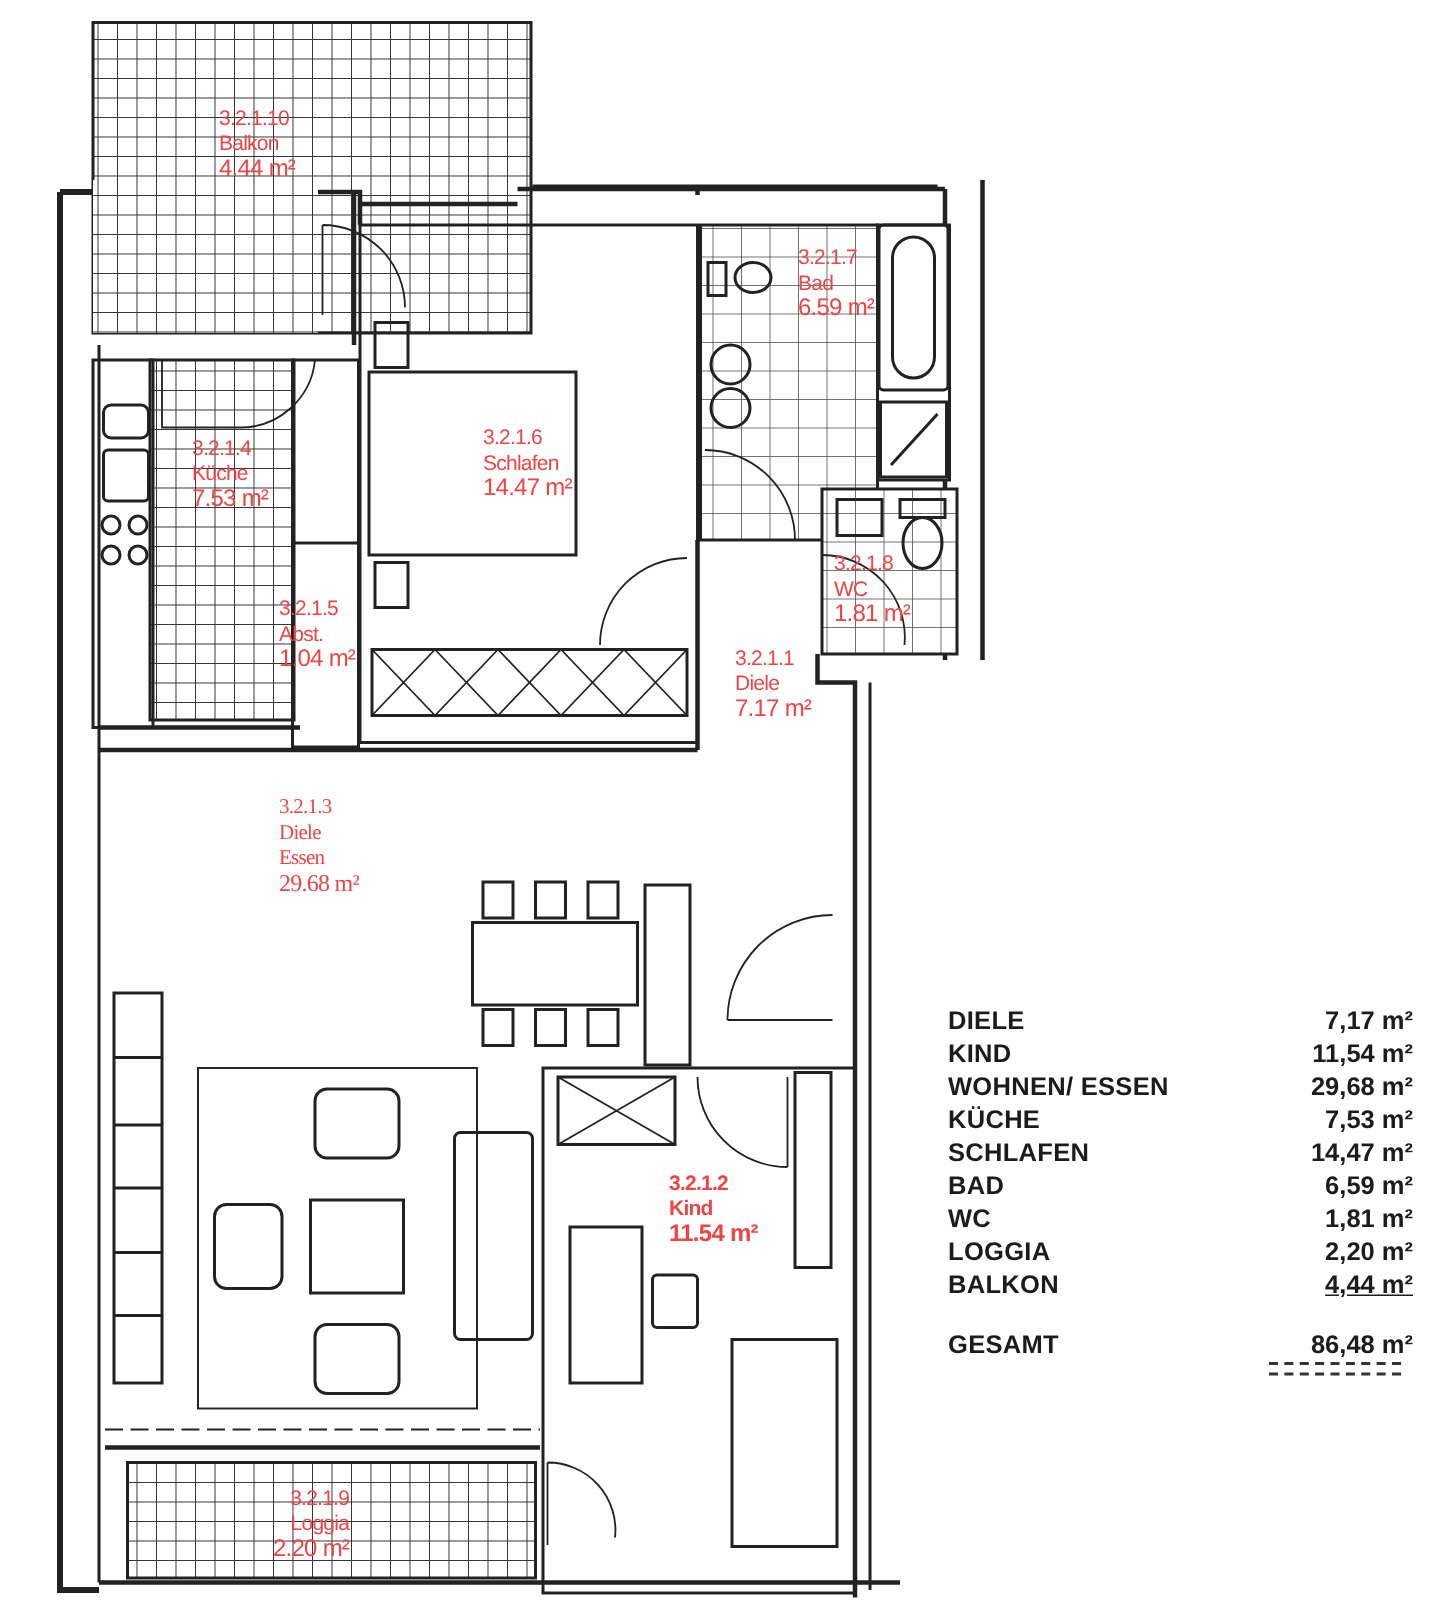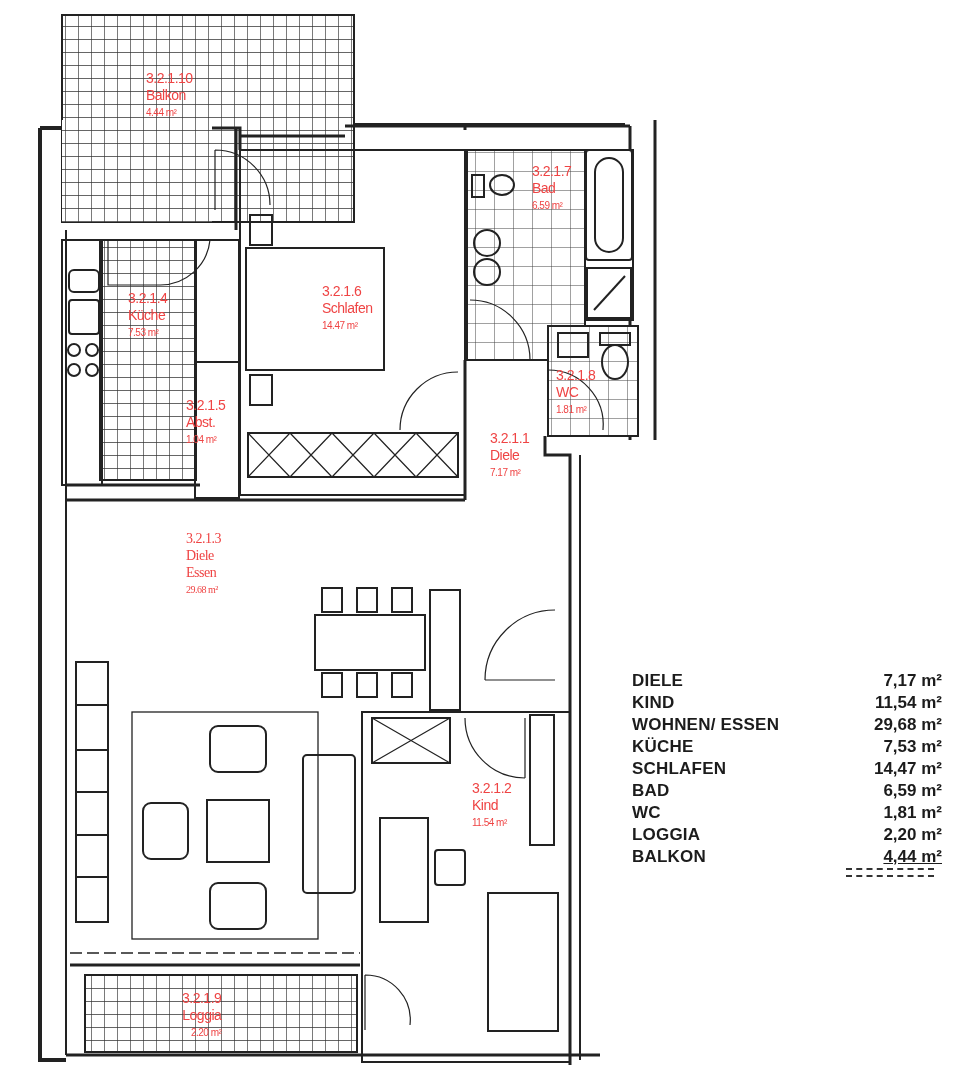--- a/index.html
+++ b/index.html
@@ -1,19 +1,19 @@
 <!DOCTYPE html>
 <html><head>
 <meta charset="utf-8">
 <style>
   html, body { margin:0; padding:0; background:#ffffff; }
   body { width:954px; height:1080px; position:relative; overflow:hidden; font-family:"Liberation Sans", sans-serif; color:#1a1a1a; }
   #plan { position:absolute; left:0; top:0; }
   .room-label { position:absolute; font-family:"Liberation Sans Narrow","Liberation Sans", sans-serif; font-size:14px; line-height:17px; color:#ef4444; text-align:left; letter-spacing:-0.5px; }
-  .room-label .area { font-size:10px; display:block; }
+  .room-label .area { font-size:16px; display:block; }
   .room-label span { display:block; }
   #area-table { position:absolute; left:632px; top:670px; width:310px; }
   .row { display:flex; justify-content:space-between; height:22px; align-items:center; font-weight:bold; font-size:17px; color:#1c1c1c; }
   .row .name { letter-spacing:0.2px; }
   .row .val { text-align:right; }
   .row.underline .val { text-decoration:underline; }
   .row.total { margin-top:18px; }
   .dbl { position:absolute; right:8px; width:88px; height:5px; border-top:2px dashed #333; border-bottom:2px dashed #333; }
 </style>
 </head>
@@ -153,21 +153,21 @@
   <span>3.2.1.1</span>
   <span>Diele</span>
   <span class="area">7.17 m²</span>
 </div>
 <div class="room-label" style="left:186px;top:530px;font-family:Liberation Serif, serif;">
   <span>3.2.1.3</span>
   <span>Diele</span>
   <span>Essen</span>
   <span class="area">29.68 m²</span>
 </div>
-<div class="room-label" style="left:472px;top:780px;">
+<div class="room-label" style="left:446px;top:780px;font-weight:bold;">
   <span>3.2.1.2</span>
   <span>Kind</span>
   <span class="area">11.54 m²</span>
 </div>
 <div class="room-label" style="left:182px;top:990px;text-align:right;">
   <span>3.2.1.9</span>
   <span>Loggia</span>
   <span class="area">2.20 m²</span>
 </div>
 
@@ -201,14 +201,18 @@
       <span class="val">1,81 m²</span>
     </div>
   <div class="row">
       <span class="name">LOGGIA</span>
       <span class="val">2,20 m²</span>
     </div>
   <div class="row underline">
       <span class="name">BALKON</span>
       <span class="val">4,44 m²</span>
     </div>
+  <div class="row total">
+      <span class="name">GESAMT</span>
+      <span class="val">86,48 m²</span>
+    </div>
   <div class="dbl"></div>
 </div>
 
 </body></html>

